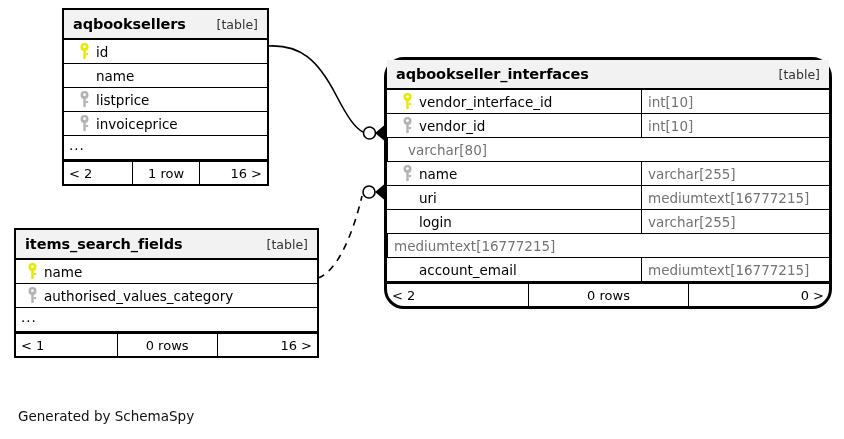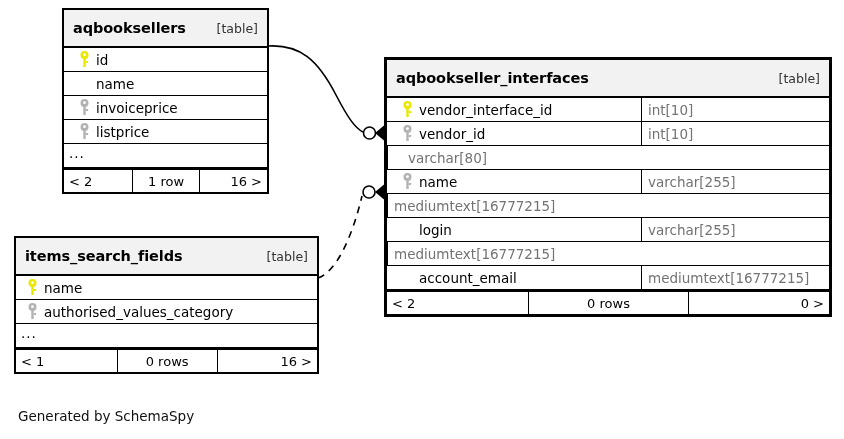--- a/index.html
+++ b/index.html
@@ -32,31 +32,32 @@
 
   
   .table-box {
     position: absolute;
     background: #ffffff;
     box-sizing: border-box;
     border: 2px solid #000000;
   }
   .table-box.thick {
     border-width: 3px;
+    border-radius: 20px;
   }
 
   .tbl-header {
     display: flex;
     align-items: center;
     justify-content: space-between;
     background: #f2f2f2;
     border-bottom: 2px solid #000000;
     box-sizing: border-box;
     padding: 0 9px;
-    height: 38px;
+    height: 30px;
   }
   .tbl-title {
     font-weight: bold;
     font-size: 14.5px;
     color: #000000;
     letter-spacing: -0.1px;
   }
   .tbl-kind {
     font-size: 12.5px;
     color: #333333;
@@ -195,52 +196,52 @@
     <div class="tbl-row">
       <div class="col-name">
         <span class="key-slot">
           <svg width="11" height="17" viewBox="0 0 11 17">
             <circle cx="5.5" cy="4" r="4" fill="#b3b3b3"></circle>
             <circle cx="5.5" cy="3.7" r="1.4" fill="#ffffff"></circle>
             <rect x="4.3" y="7" width="2.4" height="9" fill="#b3b3b3"></rect>
             <rect x="6.7" y="10" width="2.4" height="2" fill="#b3b3b3"></rect>
           </svg>
         </span>
+        <span class="field-label">listprice</span>
+      </div>
+    </div>
+
+    <div class="tbl-row">
+      <div class="col-name">
+        <span class="key-slot">
+          <svg width="11" height="17" viewBox="0 0 11 17">
+            <circle cx="5.5" cy="4" r="4" fill="#b3b3b3"></circle>
+            <circle cx="5.5" cy="3.7" r="1.4" fill="#ffffff"></circle>
+            <rect x="4.3" y="7" width="2.4" height="9" fill="#b3b3b3"></rect>
+            <rect x="6.7" y="10" width="2.4" height="2" fill="#b3b3b3"></rect>
+          </svg>
+        </span>
         <span class="field-label">invoiceprice</span>
-      </div>
-    </div>
-
-    <div class="tbl-row">
-      <div class="col-name">
-        <span class="key-slot">
-          <svg width="11" height="17" viewBox="0 0 11 17">
-            <circle cx="5.5" cy="4" r="4" fill="#b3b3b3"></circle>
-            <circle cx="5.5" cy="3.7" r="1.4" fill="#ffffff"></circle>
-            <rect x="4.3" y="7" width="2.4" height="9" fill="#b3b3b3"></rect>
-            <rect x="6.7" y="10" width="2.4" height="2" fill="#b3b3b3"></rect>
-          </svg>
-        </span>
-        <span class="field-label">listprice</span>
       </div>
     </div>
 
     <div class="tbl-row ellipsis-row">
       <div class="col-name" style="padding-left:5px;">
         <span class="field-label">...</span>
       </div>
     </div>
 
     <div class="tbl-footer">
       <div class="foot-cell foot-left" style="width:33.4%;">&lt; 2</div>
       <div class="foot-cell foot-mid" style="width:33.3%;">1 row</div>
       <div class="foot-cell foot-right" style="width:33.3%;">16 &gt;</div>
     </div>
   </div>
 
-  <div class="table-box" id="tbl-items-search-fields" style="left:14px; top:236px; width:305px;">
+  <div class="table-box" id="tbl-items-search-fields" style="left:14px; top:228px; width:305px;">
 
     <div class="tbl-header">
       <span class="tbl-title">items_search_fields</span>
       <span class="tbl-kind">[table]</span>
     </div>
 
     <div class="tbl-row">
       <div class="col-name" style="padding-left:4px;">
         <span class="key-slot">
           <svg width="11" height="17" viewBox="0 0 11 17">
@@ -331,20 +332,24 @@
             <rect x="4.3" y="7" width="2.4" height="9" fill="#b3b3b3"></rect>
             <rect x="6.7" y="10" width="2.4" height="2" fill="#b3b3b3"></rect>
           </svg>
         </span>
         <span class="field-label">name</span>
       </div>
       <div class="col-type" style="width:188px;">varchar[255]</div>
     </div>
 
     <div class="tbl-row">
+      <div class="col-name">
+        <span class="key-slot"></span>
+        <span class="field-label">uri</span>
+      </div>
       <div class="col-type" style="width:188px;">mediumtext[16777215]</div>
     </div>
 
     <div class="tbl-row">
       <div class="col-name">
         <span class="key-slot"></span>
         <span class="field-label">login</span>
       </div>
       <div class="col-type" style="width:188px;">varchar[255]</div>
     </div>

